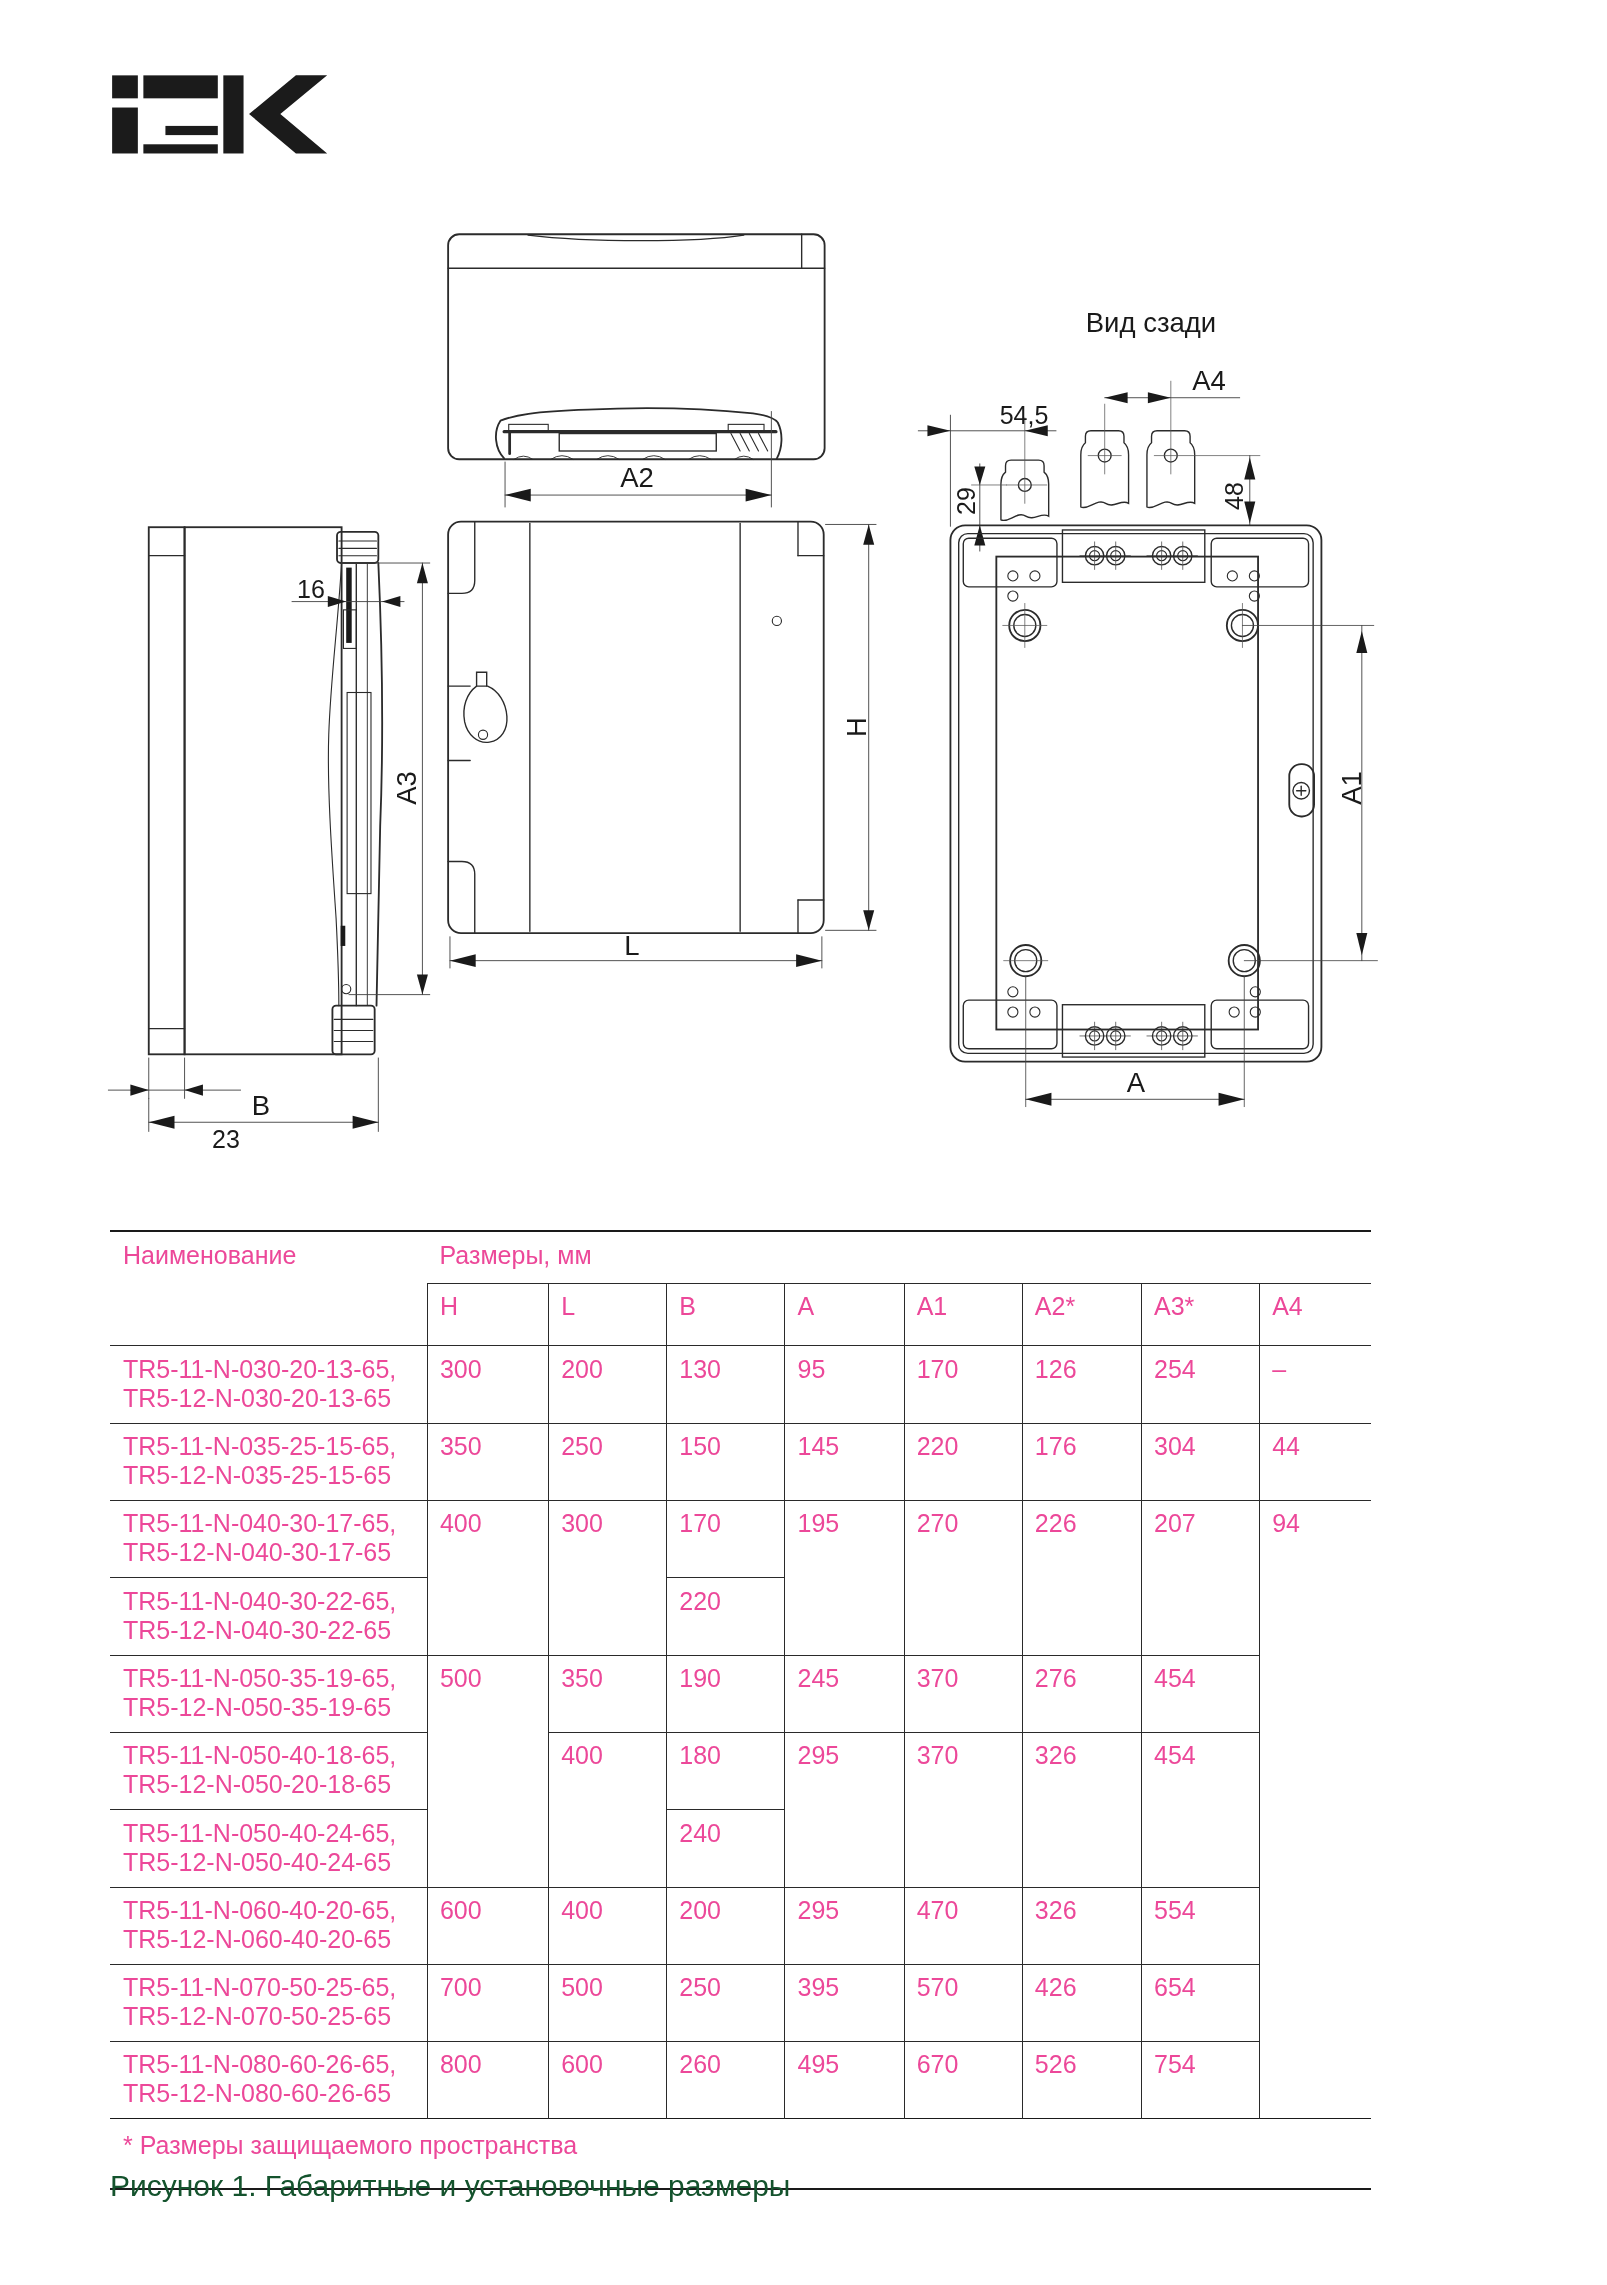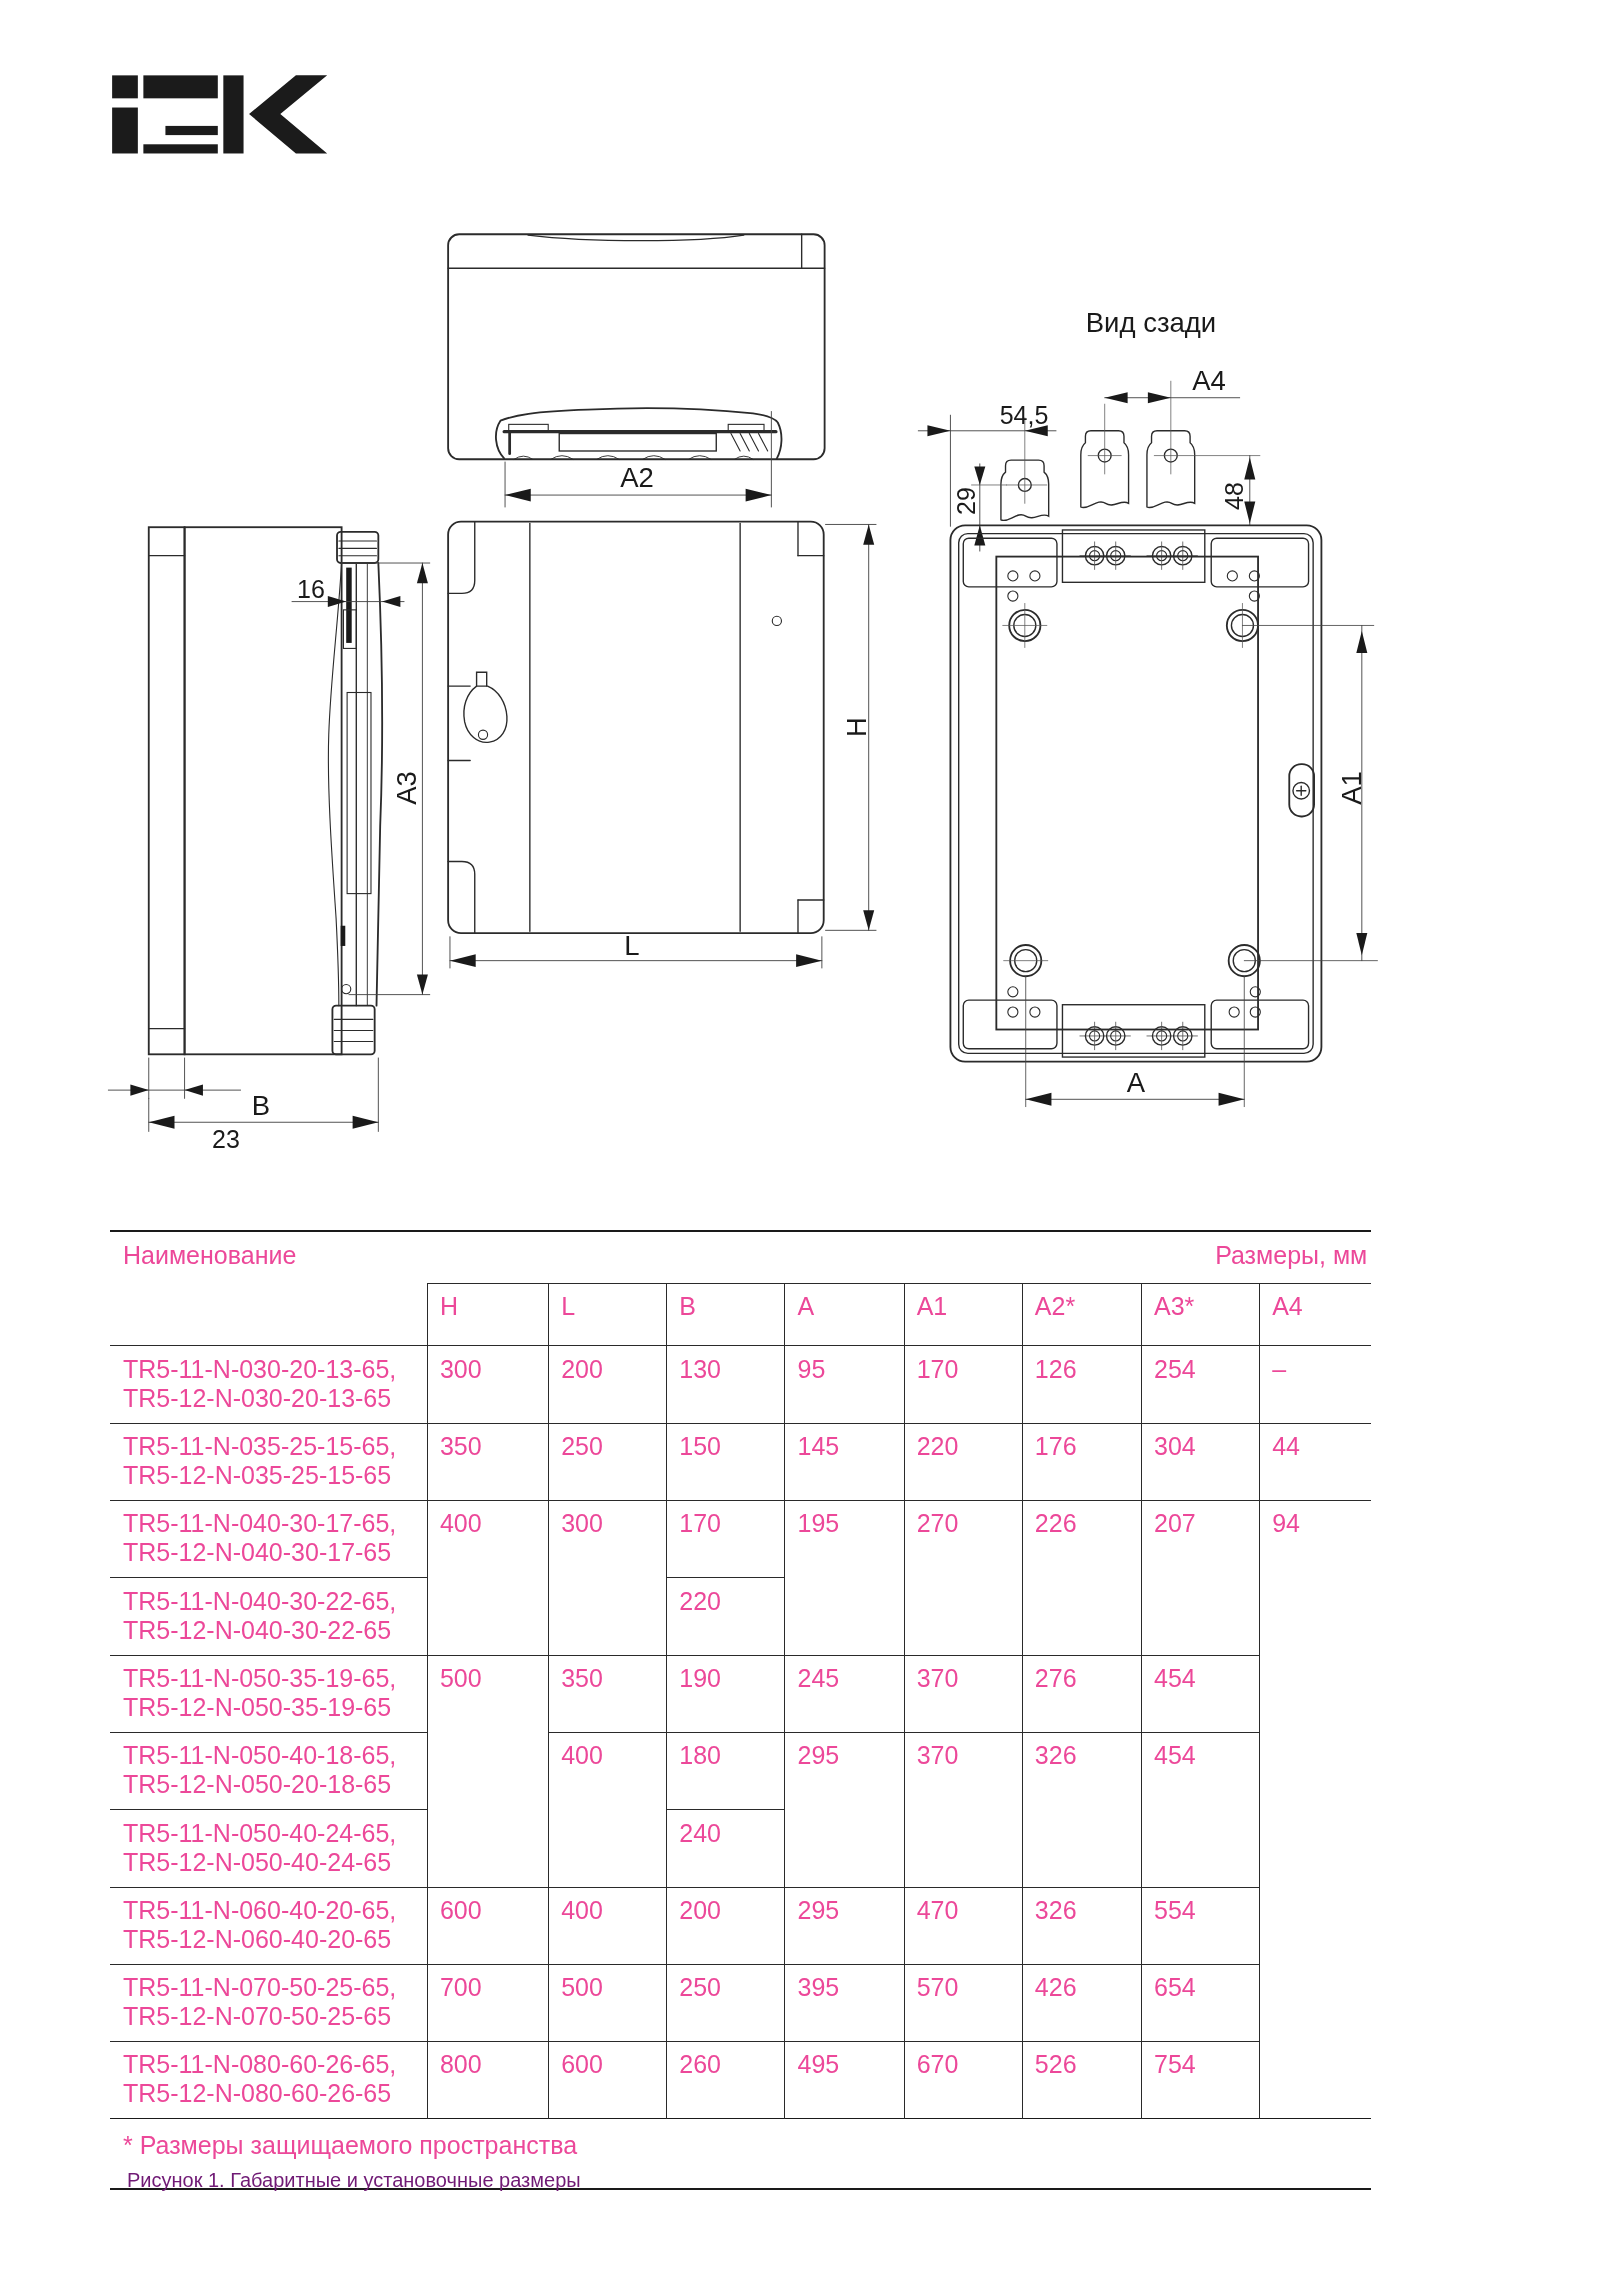--- a/index.html
+++ b/index.html
@@ -10,26 +10,26 @@
   .dim-label.num{font-size:25px;}
   .dim-label.rot{transform:translate(-50%,-50%) rotate(-90deg);}
   .view-title{position:absolute;transform:translate(-50%,-50%);font-size:27.5px;color:#1a1a1a;white-space:nowrap;margin-left:24px;}
   
   .dims-table{position:absolute;left:110px;top:1230px;width:1261px;border-collapse:collapse;table-layout:fixed;
     font-size:25px;color:#ec4899;border-top:2.8px solid #1a1a1a;border-bottom:2.8px solid #1a1a1a;}
   .dims-table th,.dims-table td{font-weight:normal;text-align:left;vertical-align:top;padding:8.3px 3.7px 0 12px;line-height:29px;}
   .dims-table thead tr.group-row th{border:none;height:42px;padding-top:9.2px;}
   .dims-table thead tr.sub-row th{border-top:0.9px solid #2a2a2a;border-left:0.9px solid #2a2a2a;height:53px;}
   .dims-table thead th.name-h{border:none;padding-left:13px;}
-  .dims-table thead th.group-h{border-left:0.9px solid #2a2a2a;text-align:right;}
+  .dims-table thead th.group-h{border-left:0.9px solid #2a2a2a;}
   .dims-table tbody td{border-top:0.9px solid #2a2a2a;height:68px;}
   .dims-table tbody td:not(:first-child){border-left:0.9px solid #2a2a2a;}
   .dims-table tbody td.name{padding-left:13px;}
   .dims-table tfoot td{border-top:1.8px solid #1a1a1a;height:57px;padding-top:12px;padding-left:13px;}
-  .caption{position:absolute;left:110px;top:2169px;font-size:20px;color:#701a75;margin-left:17px;}
+  .caption{position:absolute;left:110px;top:2169px;font-size:30px;color:#14532d;}
 </style>
 </head>
 <body>
 
 <svg class="abs" style="left:0;top:0" width="386" height="193" viewBox="0 0 420 210" aria-label="IEK logo">
   <g fill="#1b1b1b">
     <rect x="122" y="82" width="28" height="25"></rect>
     <rect x="122" y="117" width="28" height="50"></rect>
     <rect x="156" y="82" width="81" height="25"></rect>
     <rect x="180" y="137" width="57" height="10"></rect>

